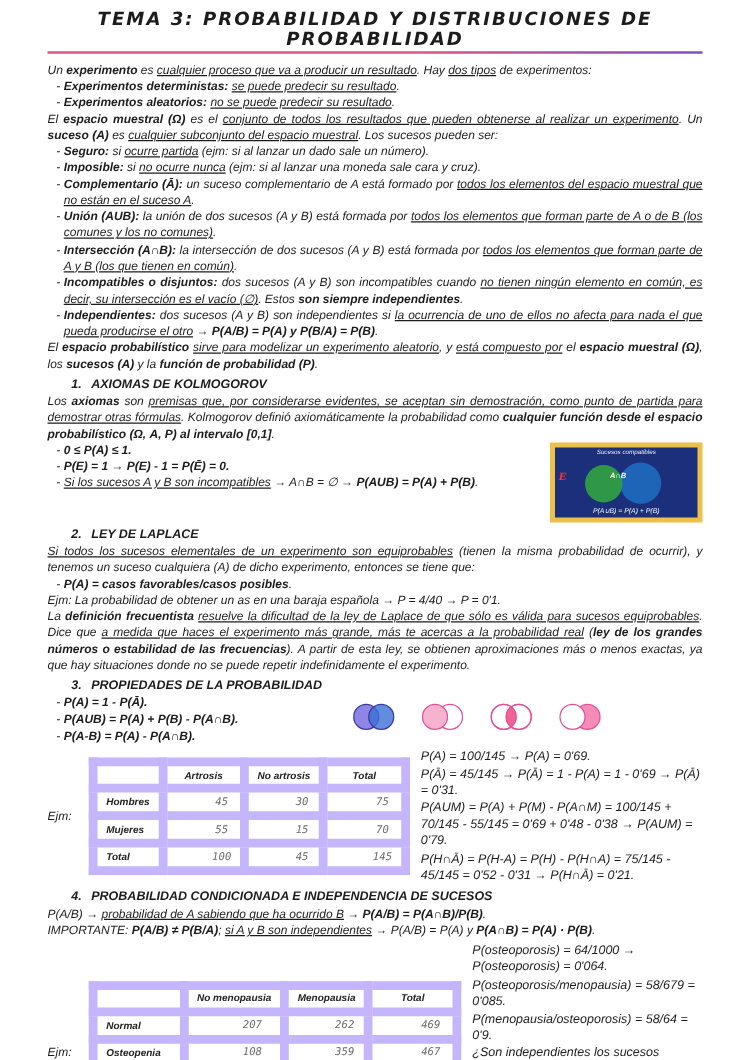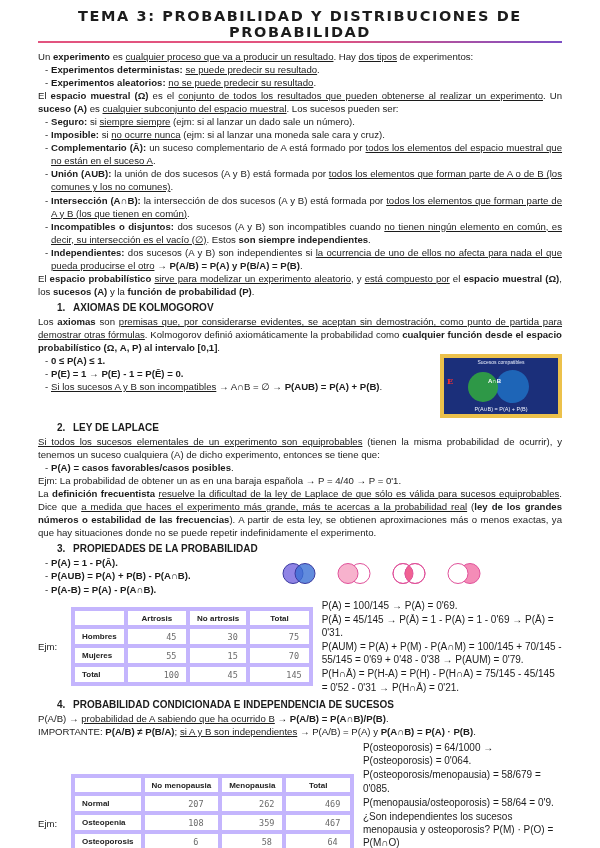--- a/index.html
+++ b/index.html
@@ -1,17 +1,17 @@
 <!DOCTYPE html>
 <html><head>
 <meta charset="utf-8">
 <style>
   html,body{margin:0;padding:0;background:#ffffff;}
   body{width:600px;height:848px;overflow:hidden;font-family:"Liberation Sans",sans-serif;color:#1c1c1c;}
-  .page{box-sizing:border-box;width:600px;height:616px;padding:8px 38px 6px 38px;}
+  .page{box-sizing:border-box;width:600px;height:616px;padding:8px 38px 6px 38px;font-style:italic;}
   .title-wrap{text-align:center;margin:0 0 7px 0;}
   .title{display:inline-block;margin:0;font-family:"DejaVu Sans",sans-serif;font-size:14.5px;font-weight:700;letter-spacing:1.6px;padding:0 6px 3px 6px;background-image:linear-gradient(90deg,#e2547f 0%,#e2547f 55%,#7c4fc4 100%);background-size:100% 2.5px;background-repeat:no-repeat;background-position:left bottom;}
   .p{font-size:9.6px;line-height:1.36;text-align:justify;margin:0;}
   .b{font-weight:700;margin-top:32px;}
   .u{text-decoration:underline;}
   .li{display:flex;margin:0;}
   .li .dash{flex:0 0 13px;padding-left:7px;box-sizing:border-box;font-size:9.6px;line-height:1.36;}
   .li .txt{flex:1;}
   .h{display:flex;font-weight:700;font-size:10px;line-height:1.3;margin:3px 0 1px 0;}
   .h .num{flex:0 0 16px;margin-left:19px;}
@@ -29,21 +29,21 @@
   .kfig-formula{position:absolute;bottom:1px;left:0;right:0;text-align:center;color:#f2f5ff;font-size:5.5px;line-height:1.2;}
   
   .props-row{display:flex;gap:14px;align-items:flex-start;}
   .props-col{flex:0 0 225px;}
   .stamps{display:flex;gap:11px;padding-top:3px;}
   .stamp{width:44px;height:29px;display:block;}
   
   .example{display:flex;gap:9px;align-items:center;margin:3px 0 2px 0;}
   .ejm{flex:0 0 24px;font-size:9.6px;line-height:1.36;}
   table.data{border-collapse:collapse;background:#fff;}
-  table.data th,table.data td{border:4px solid #c4b5fd;padding:2.5px 7px;text-align:center;white-space:nowrap;}
+  table.data th,table.data td{border:7px solid #c4b5fd;padding:2.5px 7px;text-align:center;white-space:nowrap;}
   table.data th{font-size:8px;font-weight:700;color:#222;}
   table.data td{font-size:8.5px;color:#6a6a6a;font-family:"DejaVu Sans Mono",monospace;padding-left:36px;}
   table.data th.rowlabel{text-align:left;}
   .results{flex:1;min-width:0;}
   .results .rline{font-size:10px;line-height:1.32;margin:0 0 1px 0;text-align:left;}
 </style>
 </head>
 <body>
 
 <div class="page">
@@ -60,21 +60,21 @@
   </div>
   <div class="li">
     <span class="dash">-</span>
     <p class="p txt"><span class="b">Experimentos aleatorios:</span><span> </span><span class="u">no se puede predecir su resultado</span><span>.</span></p>
   </div>
 
   <p class="p"><span>El </span><span class="b">espacio muestral (Ω)</span><span> es el </span><span class="u">conjunto de todos los resultados que pueden obtenerse al realizar un experimento</span><span>. Un </span><span class="b">suceso (A)</span><span> es </span><span class="u">cualquier subconjunto del espacio muestral</span><span>. Los sucesos pueden ser:</span></p>
 
   <div class="li">
     <span class="dash">-</span>
-    <p class="p txt"><span class="b">Seguro:</span><span> si </span><span class="u">siempre siempre</span><span> (ejm: si al lanzar un dado sale un número).</span></p>
+    <p class="p txt"><span class="b">Seguro:</span><span> si </span><span class="u">ocurre partida</span><span> (ejm: si al lanzar un dado sale un número).</span></p>
   </div>
   <div class="li">
     <span class="dash">-</span>
     <p class="p txt"><span class="b">Imposible:</span><span> si </span><span class="u">no ocurre nunca</span><span> (ejm: si al lanzar una moneda sale cara y cruz).</span></p>
   </div>
   <div class="li">
     <span class="dash">-</span>
     <p class="p txt"><span class="b">Complementario (Ā):</span><span> un suceso complementario de A está formado por </span><span class="u">todos los elementos del espacio muestral que no están en el suceso A</span><span>.</span></p>
   </div>
   <div class="li">

